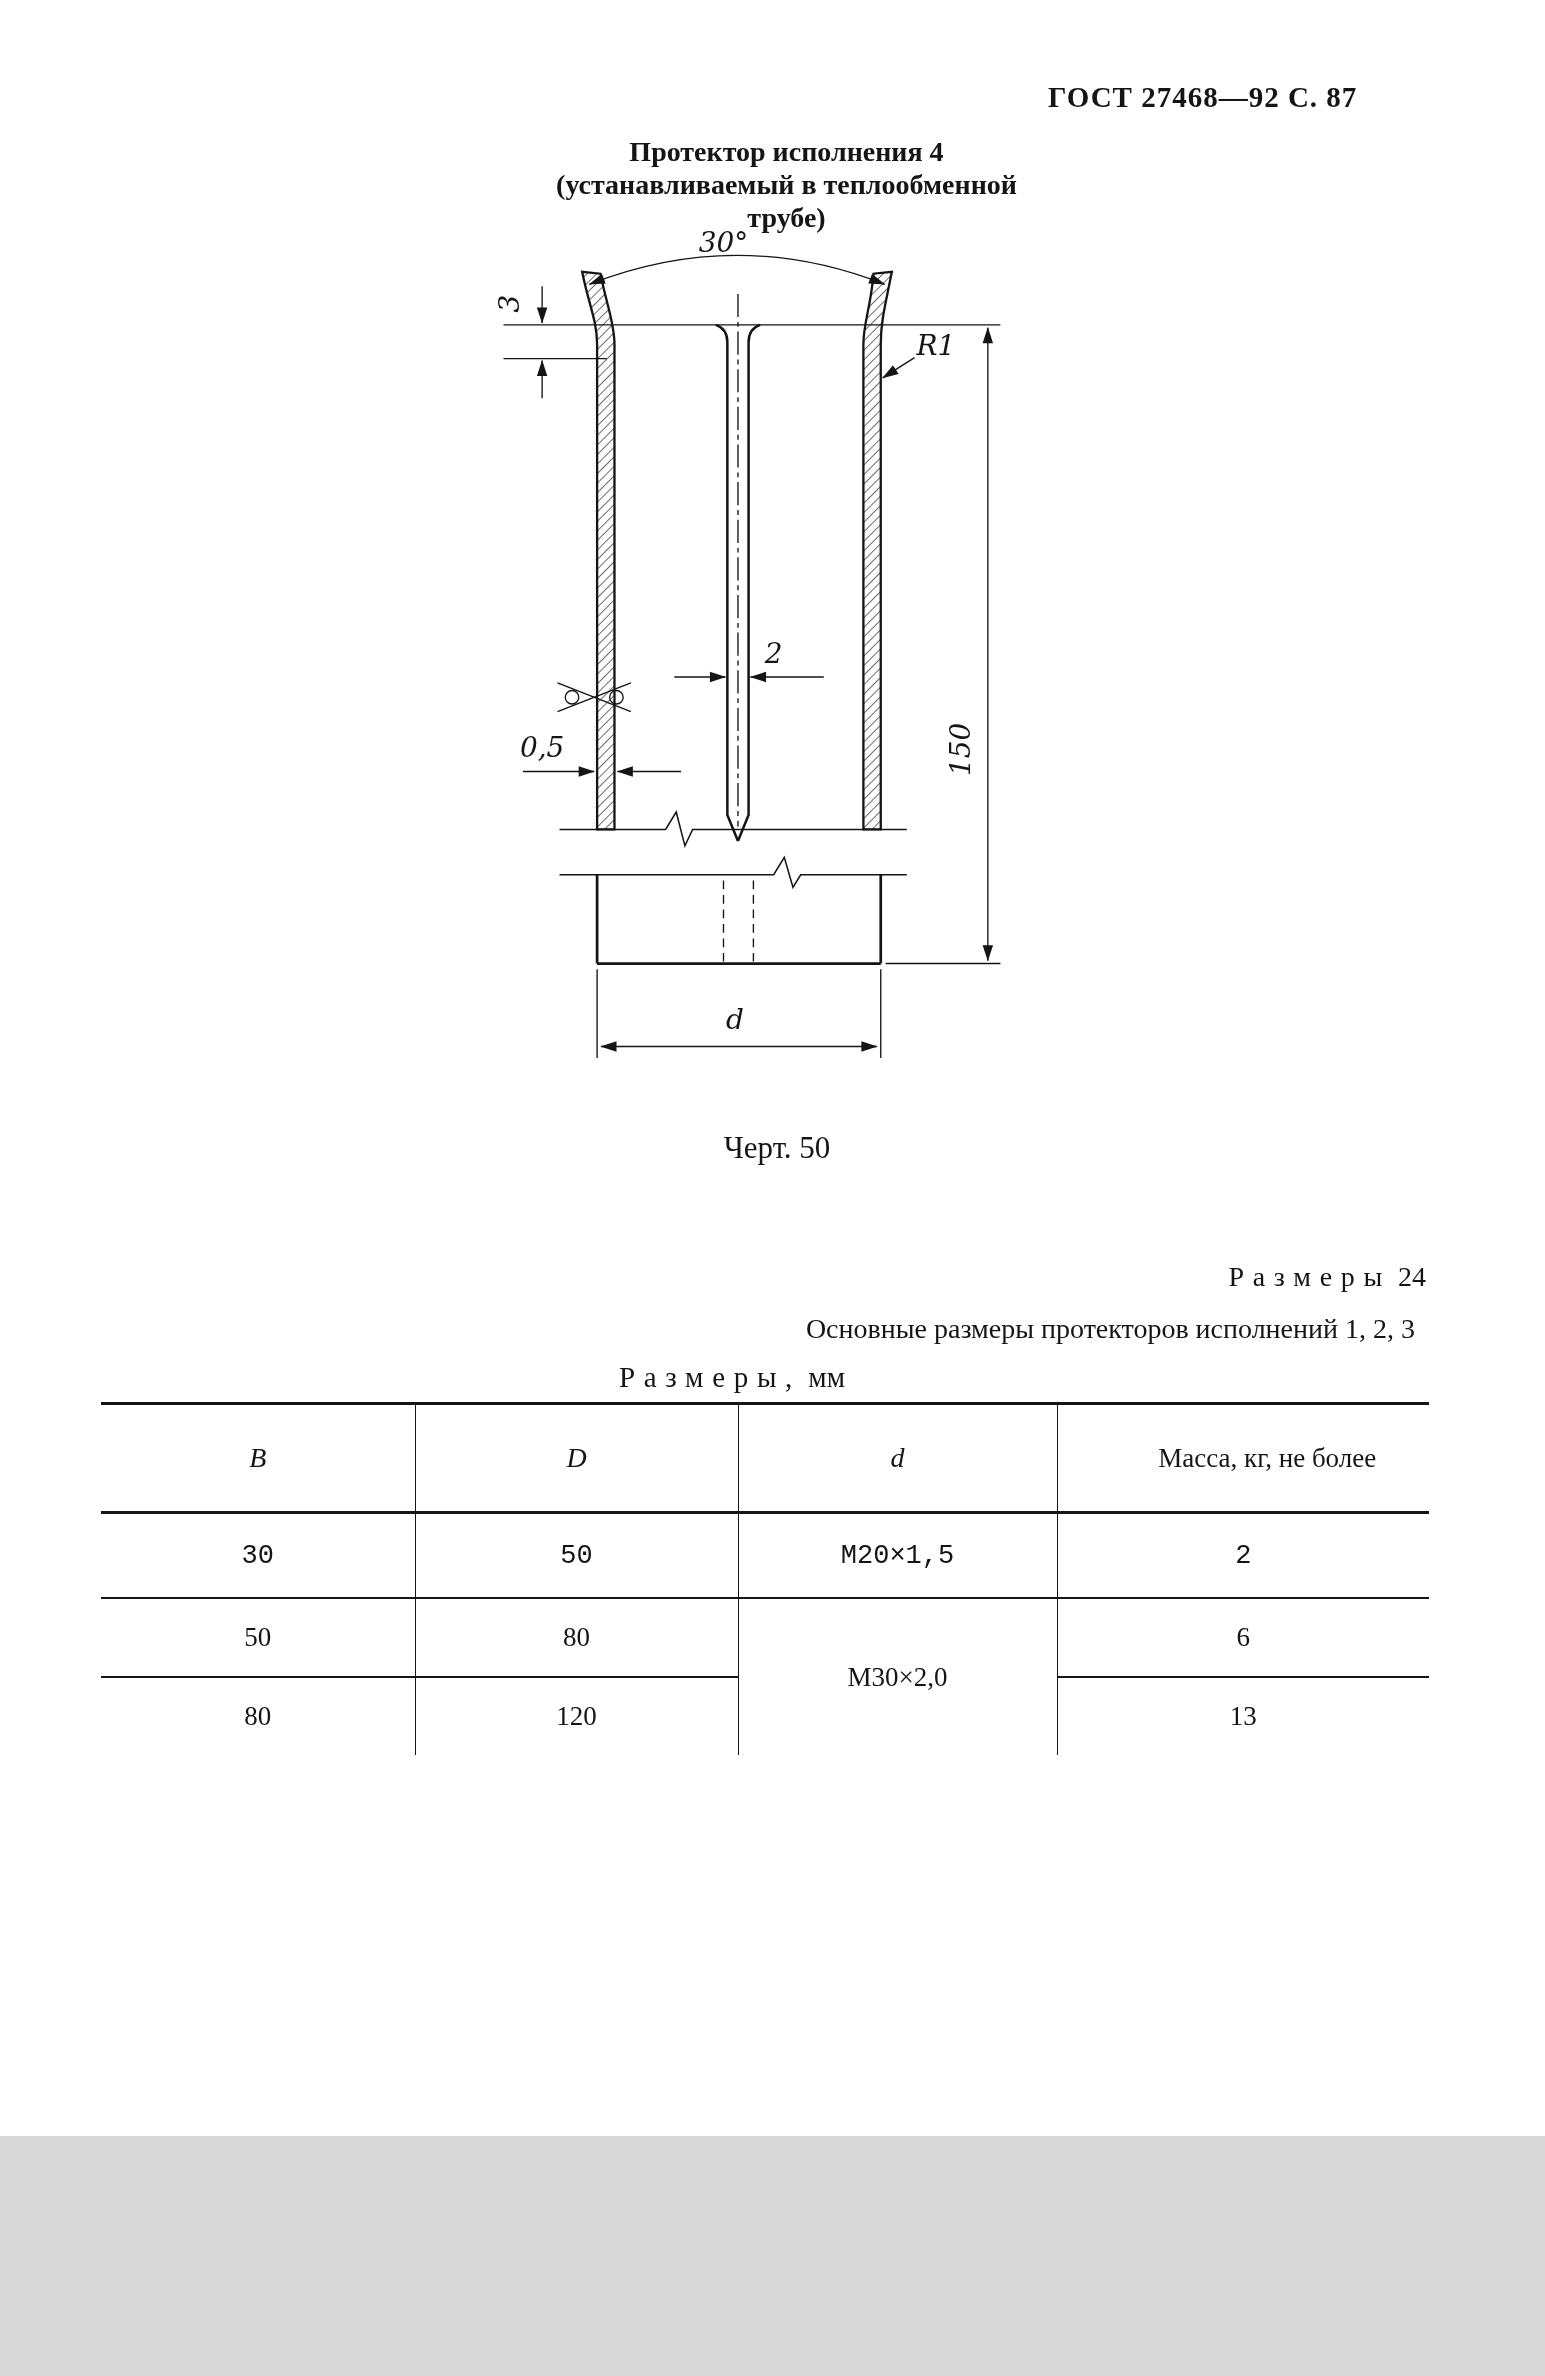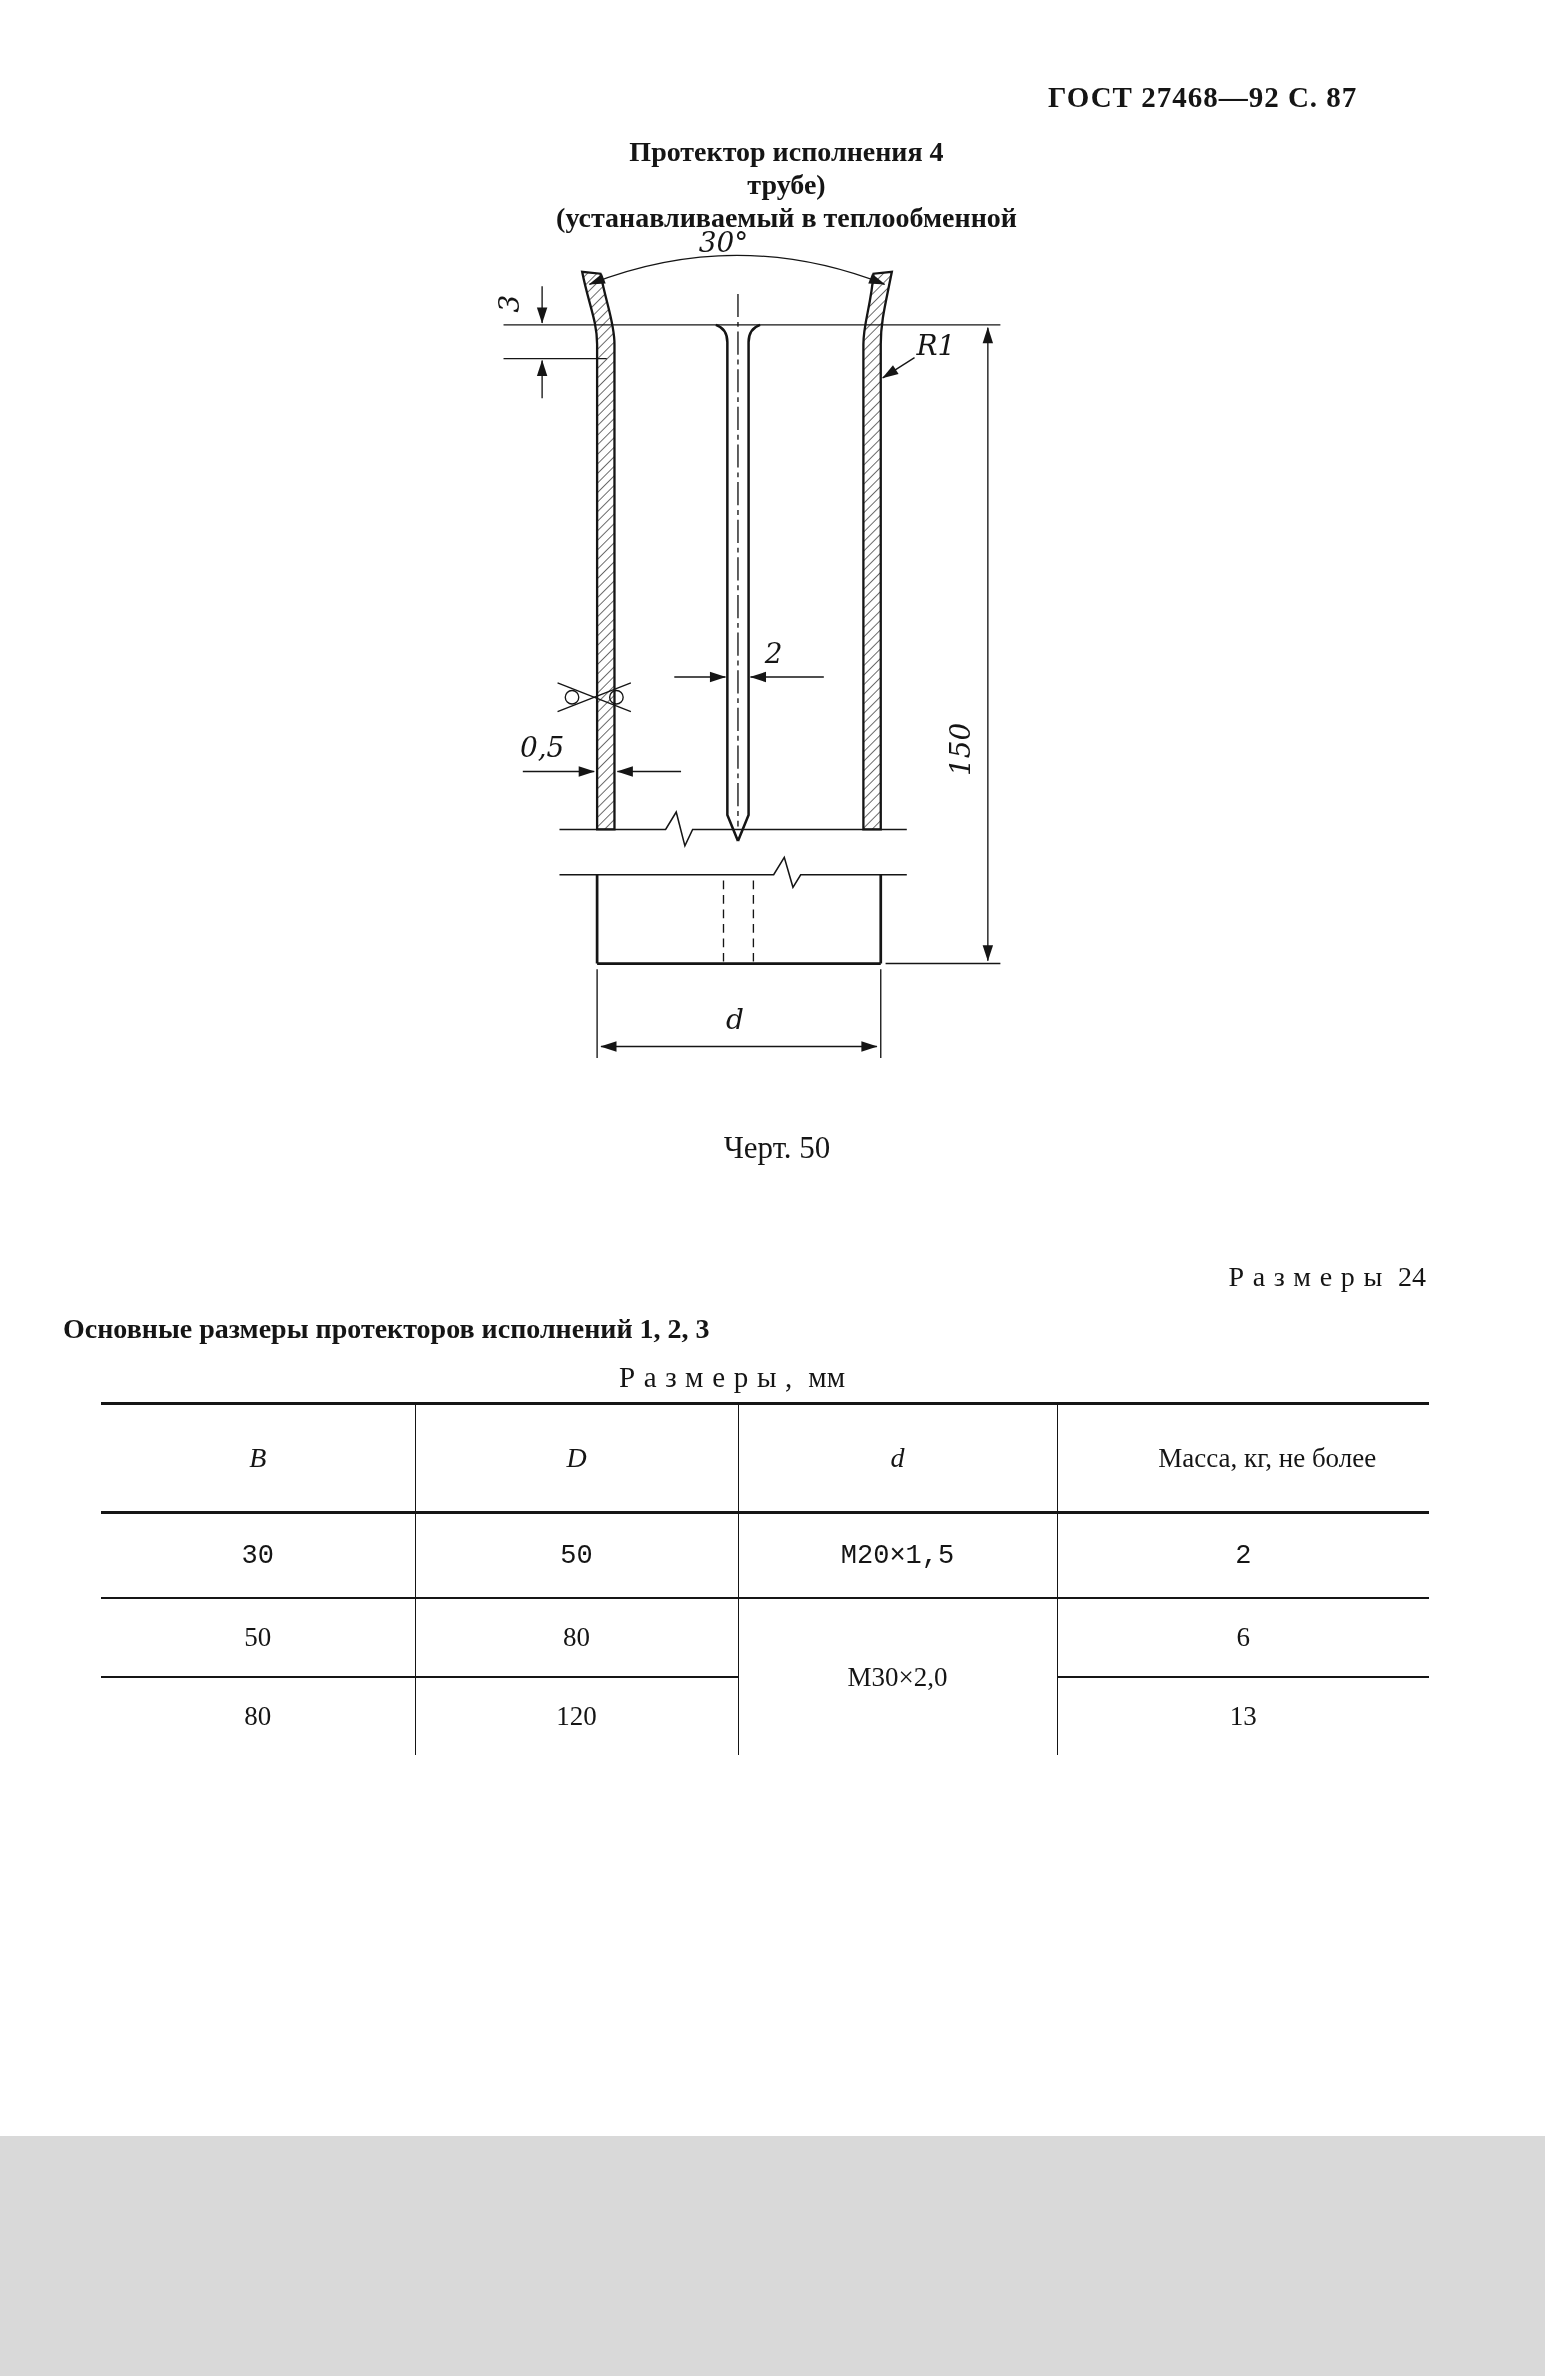--- a/index.html
+++ b/index.html
@@ -30,21 +30,21 @@
     font-family:"DejaVu Serif","Liberation Serif",serif;
     font-style:italic; font-size:29px; fill:#151515; stroke:none;
   }
   .tbl-label {
     position:absolute; top:1261px; right:120px;
     font-size:28px; white-space:nowrap;
   }
   .sp { letter-spacing:8.7px; }
   .tbl-title {
     position:absolute; left:63px; top:1313px; width:1352px;
-    text-align:left; font-size:28px; font-weight:bold;
+    text-align:right; font-size:28px; font-weight:normal;
   }
   .tbl-units {
     position:absolute; left:56px; top:1361px; width:1352px;
     text-align:center; font-size:29px;
   }
   table.dims {
     position:absolute; left:101px; top:1402px;
     width:1328px; border-collapse:collapse; table-layout:fixed;
     border-top:3.9px solid #151515;
     font-size:27px;
@@ -61,22 +61,22 @@
 </style>
 </head>
 <body>
 
 <div class="page">
 
   <div class="doc-header">ГОСТ 27468—92 С. 87</div>
 
   <div class="fig-title">
     <div>Протектор исполнения 4</div>
+    <div>(устанавливаемый в теплообменной</div>
     <div>трубе)</div>
-    <div>(устанавливаемый в теплообменной</div>
   </div>
 
   <svg class="drawing" width="603" height="903" viewBox="478 235 625 935">
     <defs>
       <marker id="arr" viewBox="0 0 14 10" refX="13" refY="5" markerWidth="18" markerHeight="13" markerUnits="userSpaceOnUse" orient="auto-start-reverse">
         <path d="M0.5,0.8 L13.5,5 L0.5,9.2 Z" fill="#151515"></path>
       </marker>
       <pattern id="hatch" patternUnits="userSpaceOnUse" width="7" height="7" patternTransform="rotate(45)">
         <line x1="0" y1="0" x2="0" y2="7" stroke="#151515" stroke-width="1.3"></line>
       </pattern>

